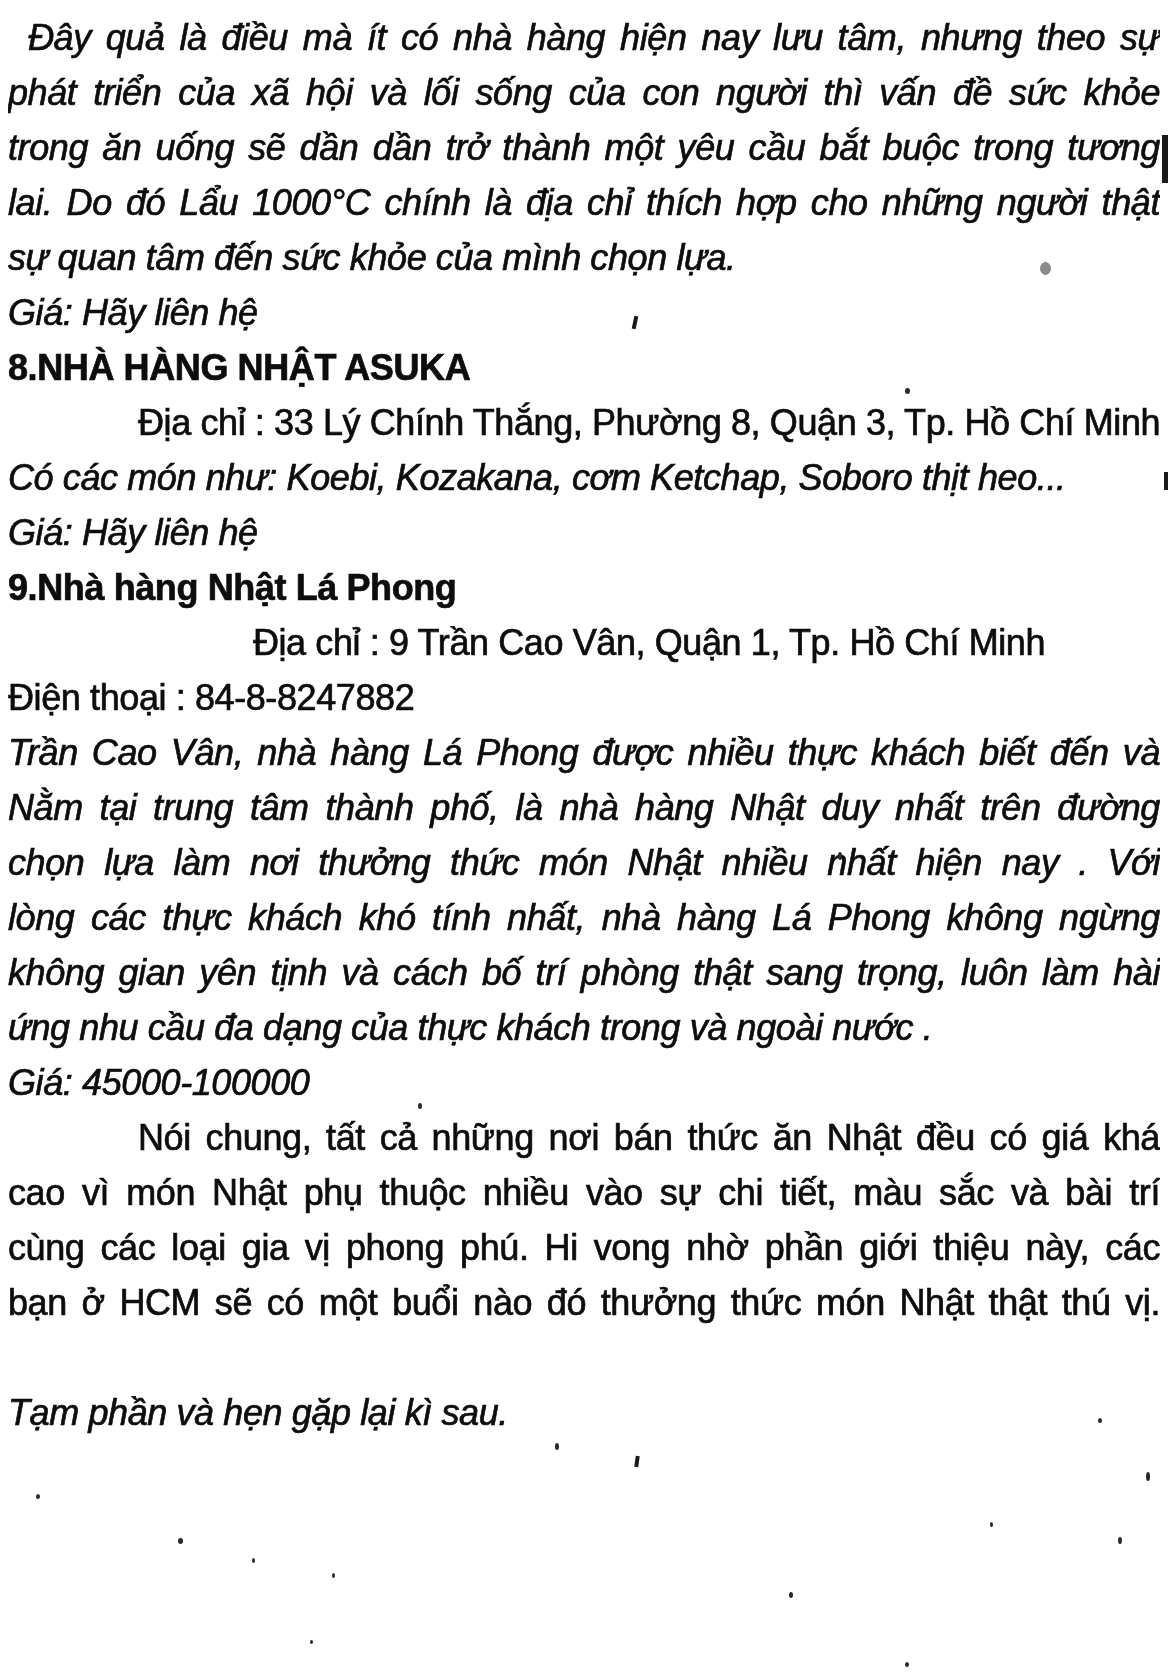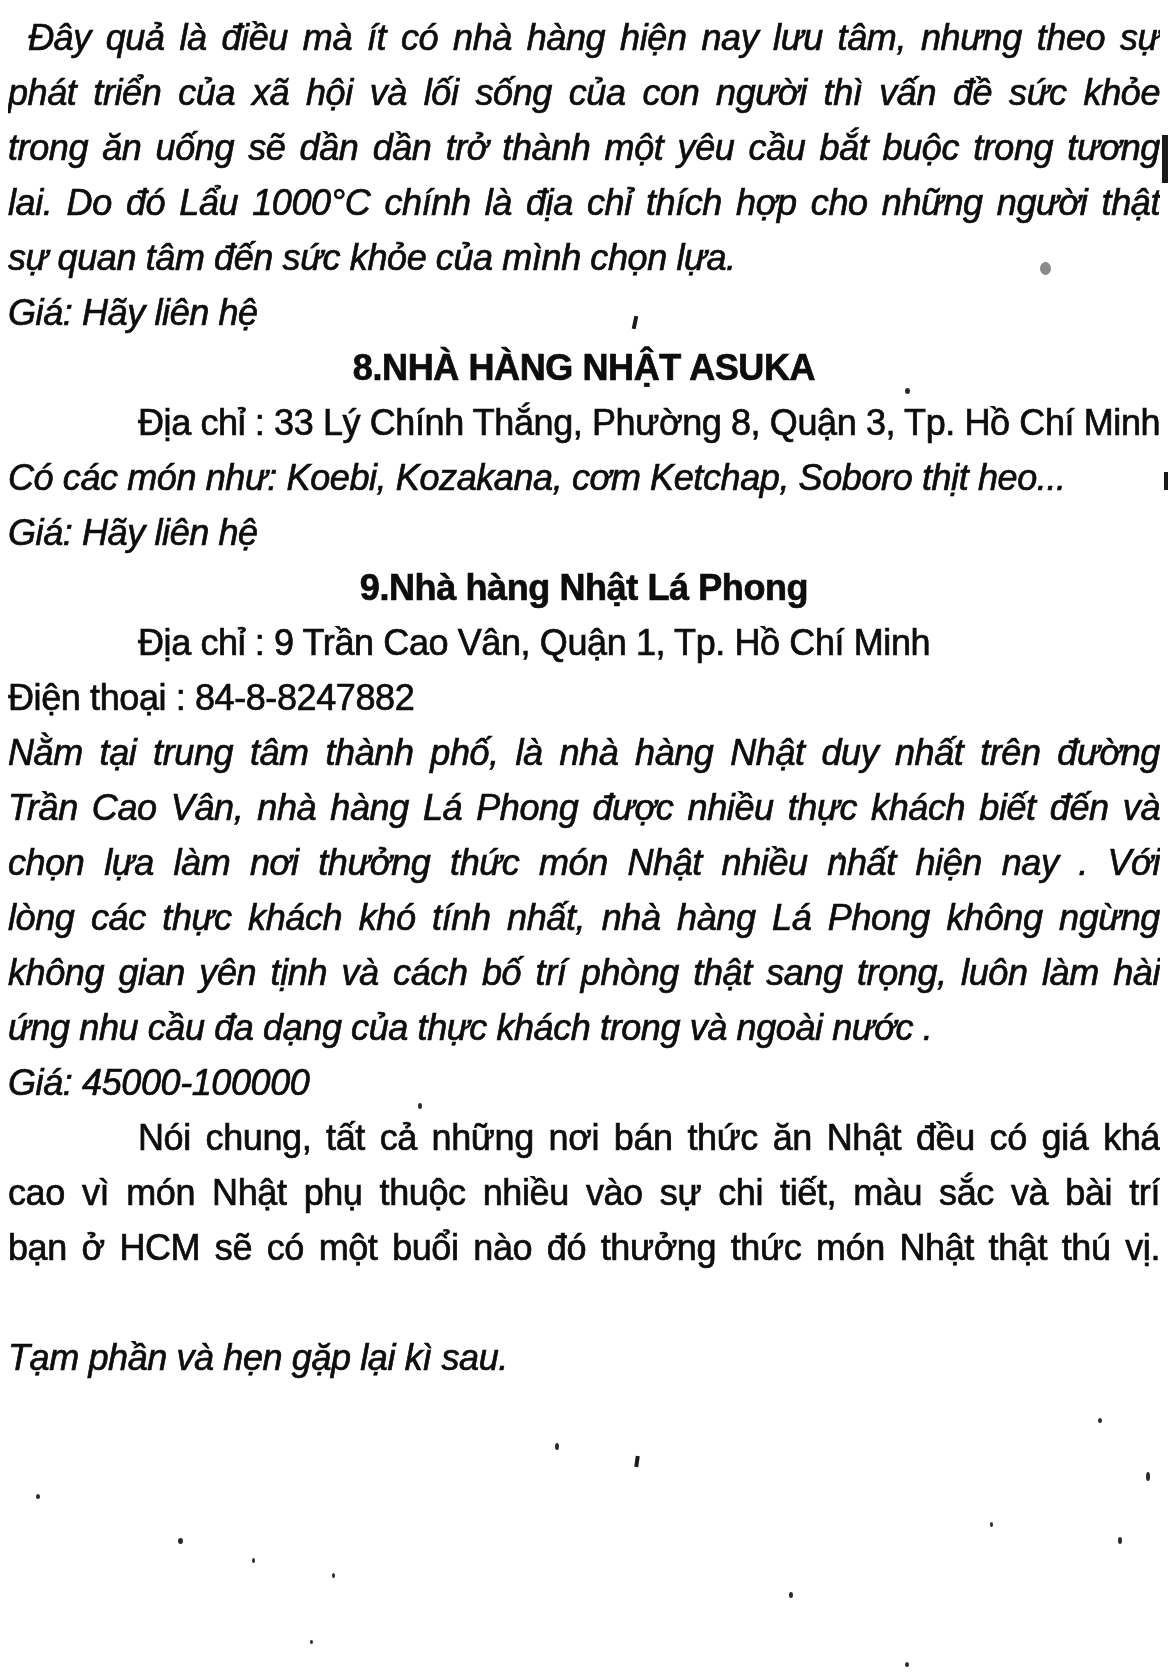--- a/index.html
+++ b/index.html
@@ -34,21 +34,21 @@
     white-space: nowrap;
     overflow: hidden;
     -webkit-text-stroke: 0.7px #0d0d0d;
   }
   .line.j {
     white-space: normal;
     text-align: justify;
     text-align-last: justify;
   }
   .italic { font-style: italic; }
-  .bold { font-weight: 700; text-align: center; }
+  .bold { font-weight: 700; }
   .regular { font-style: normal; font-weight: 400; }
   .speck {
     position: absolute;
     background: #2a2a2a;
     border-radius: 50%;
   }
   .bar {
     position: absolute;
     background: #1a1a1a;
   }
@@ -63,31 +63,32 @@
       <div class="line italic j">phát triển của xã hội và lối sống của con người thì vấn đề sức khỏe</div>
       <div class="line italic j">trong ăn uống sẽ dần dần trở thành một yêu cầu bắt buộc trong tương</div>
       <div class="line italic j">lai. Do đó Lẩu 1000°C chính là địa chỉ thích hợp cho những người thật</div>
       <div class="line italic">sự quan tâm đến sức khỏe của mình chọn lựa.</div>
       <div class="line italic">Giá: Hãy liên hệ</div>
       <div class="line bold">8.NHÀ HÀNG NHẬT ASUKA</div>
       <div class="line regular" style="padding-left: 130px;">Địa chỉ : 33 Lý Chính Thắng, Phường 8, Quận 3, Tp. Hồ Chí Minh</div>
       <div class="line italic">Có các món như: Koebi, Kozakana, cơm Ketchap, Soboro thịt heo...</div>
       <div class="line italic">Giá: Hãy liên hệ</div>
       <div class="line bold">9.Nhà hàng Nhật Lá Phong</div>
-      <div class="line regular" style="padding-left: 130px;">Địa chỉ : 9 Trần Cao Vân, Quận 1, Tp. Hồ Chí Minh</div>
+      <div class="line regular" style="padding-left: 130px; text-align: center;">Địa chỉ : 9 Trần Cao Vân, Quận 1, Tp. Hồ Chí Minh</div>
       <div class="line regular">Điện thoại : 84-8-8247882</div>
+      <div class="line italic j">Trần Cao Vân, nhà hàng Lá Phong được nhiều thực khách biết đến và</div>
       <div class="line italic j">Nằm tại trung tâm thành phố, là nhà hàng Nhật duy nhất trên đường</div>
-      <div class="line italic j">Trần Cao Vân, nhà hàng Lá Phong được nhiều thực khách biết đến và</div>
       <div class="line italic j">chọn lựa làm nơi thưởng thức món Nhật nhiều nhất hiện nay . Với</div>
       <div class="line italic j">lòng các thực khách khó tính nhất, nhà hàng Lá Phong không ngừng</div>
       <div class="line italic j">không gian yên tịnh và cách bố trí phòng thật sang trọng, luôn làm hài</div>
       <div class="line italic">ứng nhu cầu đa dạng của thực khách trong và ngoài nước .</div>
       <div class="line italic">Giá: 45000-100000</div>
       <div class="line regular j" style="padding-left: 130px;">Nói chung, tất cả những nơi bán thức ăn Nhật đều có giá khá</div>
       <div class="line regular j">cao vì món Nhật phụ thuộc nhiều vào sự chi tiết, màu sắc và bài trí</div>
+      <div class="line regular j">cùng các loại gia vị phong phú. Hi vong nhờ phần giới thiệu này, các</div>
       <div class="line regular j">bạn ở HCM sẽ có một buổi nào đó thưởng thức món Nhật thật thú vị.</div>
       <div class="line regular"></div>
       <div class="line italic">Tạm phần và hẹn gặp lại kì sau.</div>
     </div>
 
   <div>
     <div class="speck" style="left:1040px; top:262px; width:11px; height:13px; background:#8a8a8a;"></div>
     <div class="bar" style="left:633px;  top:316px; width:4px;  height:13px; transform:rotate(12deg);"></div>
     <div class="speck" style="left:905px;  top:388px; width:5px;  height:6px;"></div>
     <div class="bar" style="left:1162px; top:135px; width:6px;  height:48px;"></div>

